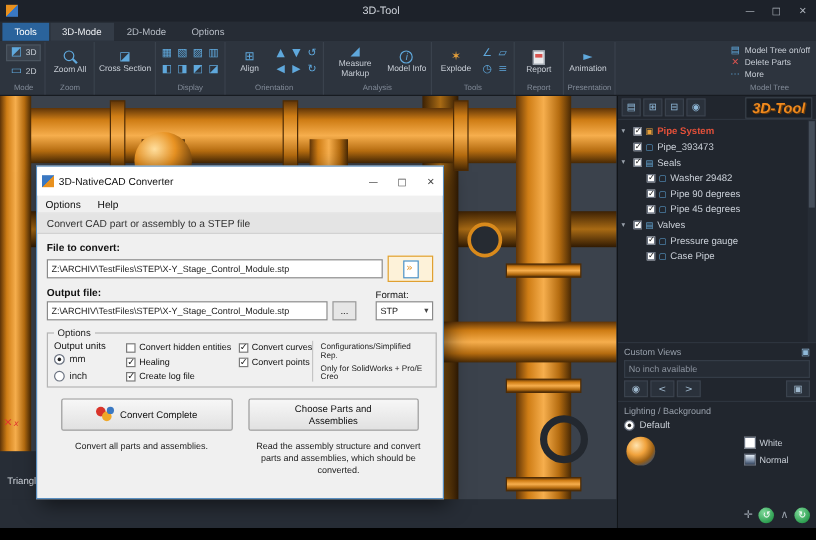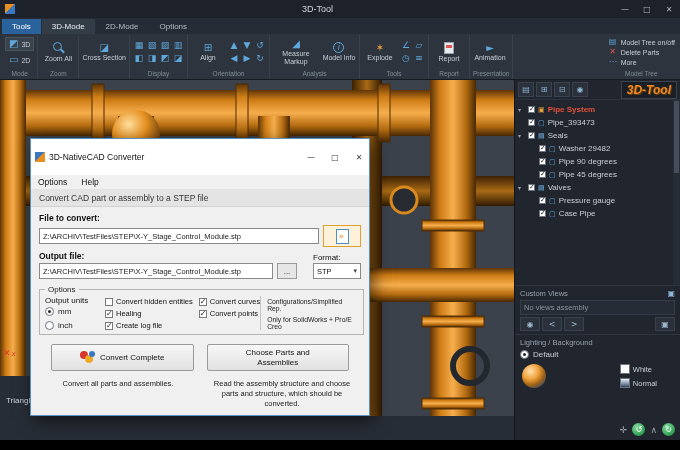--- a/index.html
+++ b/index.html
@@ -95,21 +95,21 @@
   .sw-row{display:flex;align-items:center;gap:3px;font-size:7.5px;color:#c9cfd7}
   .sw{width:10px;height:10px;border:1px solid #6a7280;flex:none}
   .sw.white{background:#fff}
   .sw.normal{background:linear-gradient(180deg,#e8f0f8,#7d8ea6 60%,#31425c)}
   .side-foot{position:absolute;bottom:4px;right:5px;display:flex;gap:5px;align-items:center}
   .fbtn{color:#9aa2ac;font-size:9px;font-family:"DejaVu Sans",sans-serif;display:flex;align-items:center;justify-content:center}
   .fbtn.gbtn{width:13px;height:13px;border-radius:50%;background:radial-gradient(circle at 35% 30%,#7fd89a,#2fa052 70%,#1c6e36);color:#fff;font-size:8px}
 
   
   .dlg{position:absolute;left:30px;top:138px;width:340px;height:278px;background:#f0f0f0;border:1px solid #5a8fc0;box-shadow:4px 5px 16px rgba(0,0,0,.55);display:flex;flex-direction:column;z-index:10;color:#111}
-  .dlg-tb{height:36px;background:#fff;display:flex;align-items:center;padding-left:4px;gap:4px;flex:none}
+  .dlg-tb{height:24px;background:#fff;display:flex;align-items:center;padding-left:4px;gap:4px;flex:none}
   .dlg-ico{width:10px;height:10px;background:linear-gradient(135deg,#3a78c2 50%,#e8911f 50%);flex:none}
   .dlg-title{font-size:8.5px;flex:1;white-space:nowrap}
   .dlg-ctrl{width:20px;height:20px;display:flex;align-items:center;justify-content:center;font-size:8px;color:#444;font-family:"DejaVu Sans",sans-serif}
   .dlg-menu{height:15px;display:flex;align-items:center;border-bottom:1px solid #e2e2e2;flex:none}
   .dlg-menu-item{padding:0 7px;font-size:8.5px}
   .dlg-info{height:17px;background:#e4e4e4;border-bottom:1px solid #d2d2d2;display:flex;align-items:center;padding:0 8px;font-size:8.5px;color:#333;flex:none}
   .dlg-body{flex:1;padding:4px 8px;display:flex;flex-direction:column}
   .f-label{font-weight:bold;font-size:8.5px;margin:2px 0}
   .row{display:flex;align-items:center;gap:4px}
   .inp{flex:1;min-width:0;height:16px;background:#fff;border:1px solid #8a8a8a;font-size:7.5px;padding:0 3px;color:#222;font-family:"Liberation Sans",sans-serif}
@@ -460,21 +460,21 @@
         <div class="tree-scroll">
             <div class="thumb"></div>
           </div>
       </div>
 
       <div class="sec">
         <div class="sec-h">
           <span>Custom Views</span>
           <span class="hico">▣</span>
         </div>
-        <div class="cv-list">No views assembly</div>
+        <div class="cv-list">No inch available</div>
         <div class="cv-btns">
 
             <span class="cv-btn">◉</span>
 
             <span class="cv-btn">&lt;</span>
 
             <span class="cv-btn">&gt;</span>
 
             <span class="cv-btn last">▣</span>
           </div>
@@ -612,19 +612,19 @@
               <i class="c3"></i>
             </span>
           <span>Convert Complete</span>
         </div>
         <div class="act-btn">
           <span style="max-width:96px">Choose Parts and Assemblies</span>
         </div>
       </div>
       <div class="desc-row">
         <div class="desc">Convert all parts and assemblies.</div>
-        <div class="desc">Read the assembly structure and choose parts and structure, which should be converted.</div>
+        <div class="desc">Read the assembly structure and convert parts and assemblies, which should be converted.</div>
       </div>
     </div>
   </div>
 
   <div class="botbar"></div>
 </div>
 
 </body></html>

